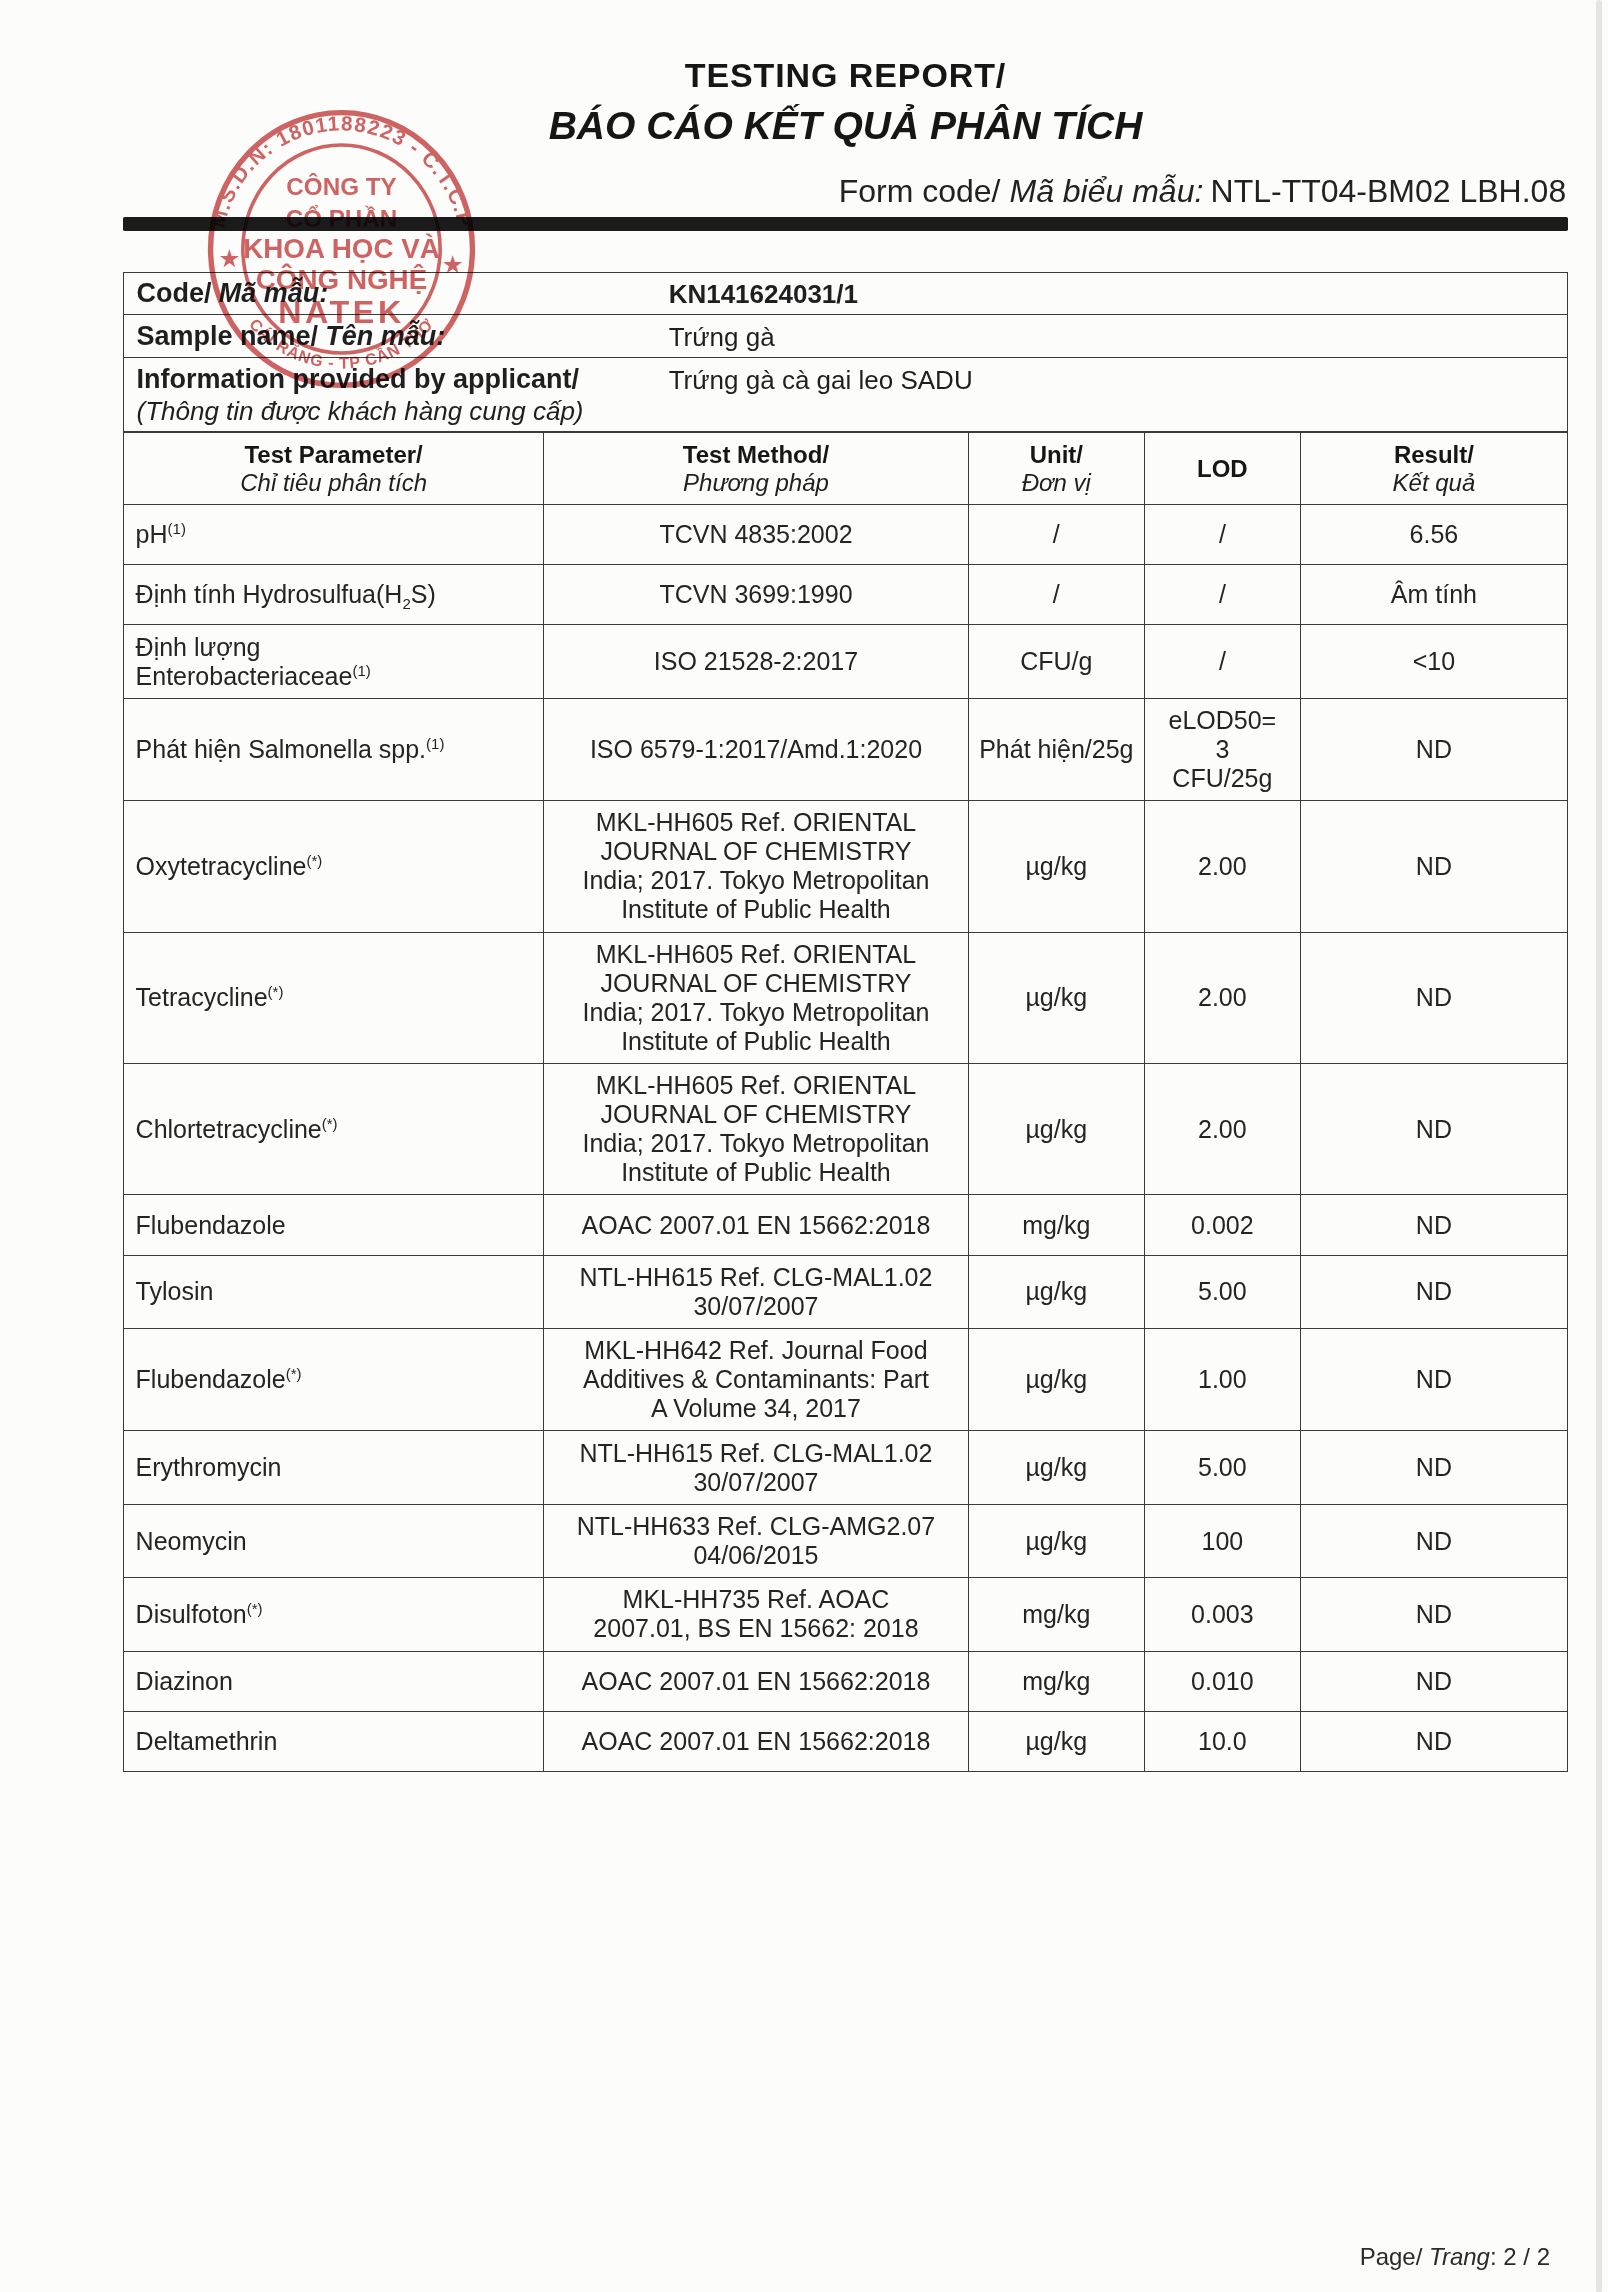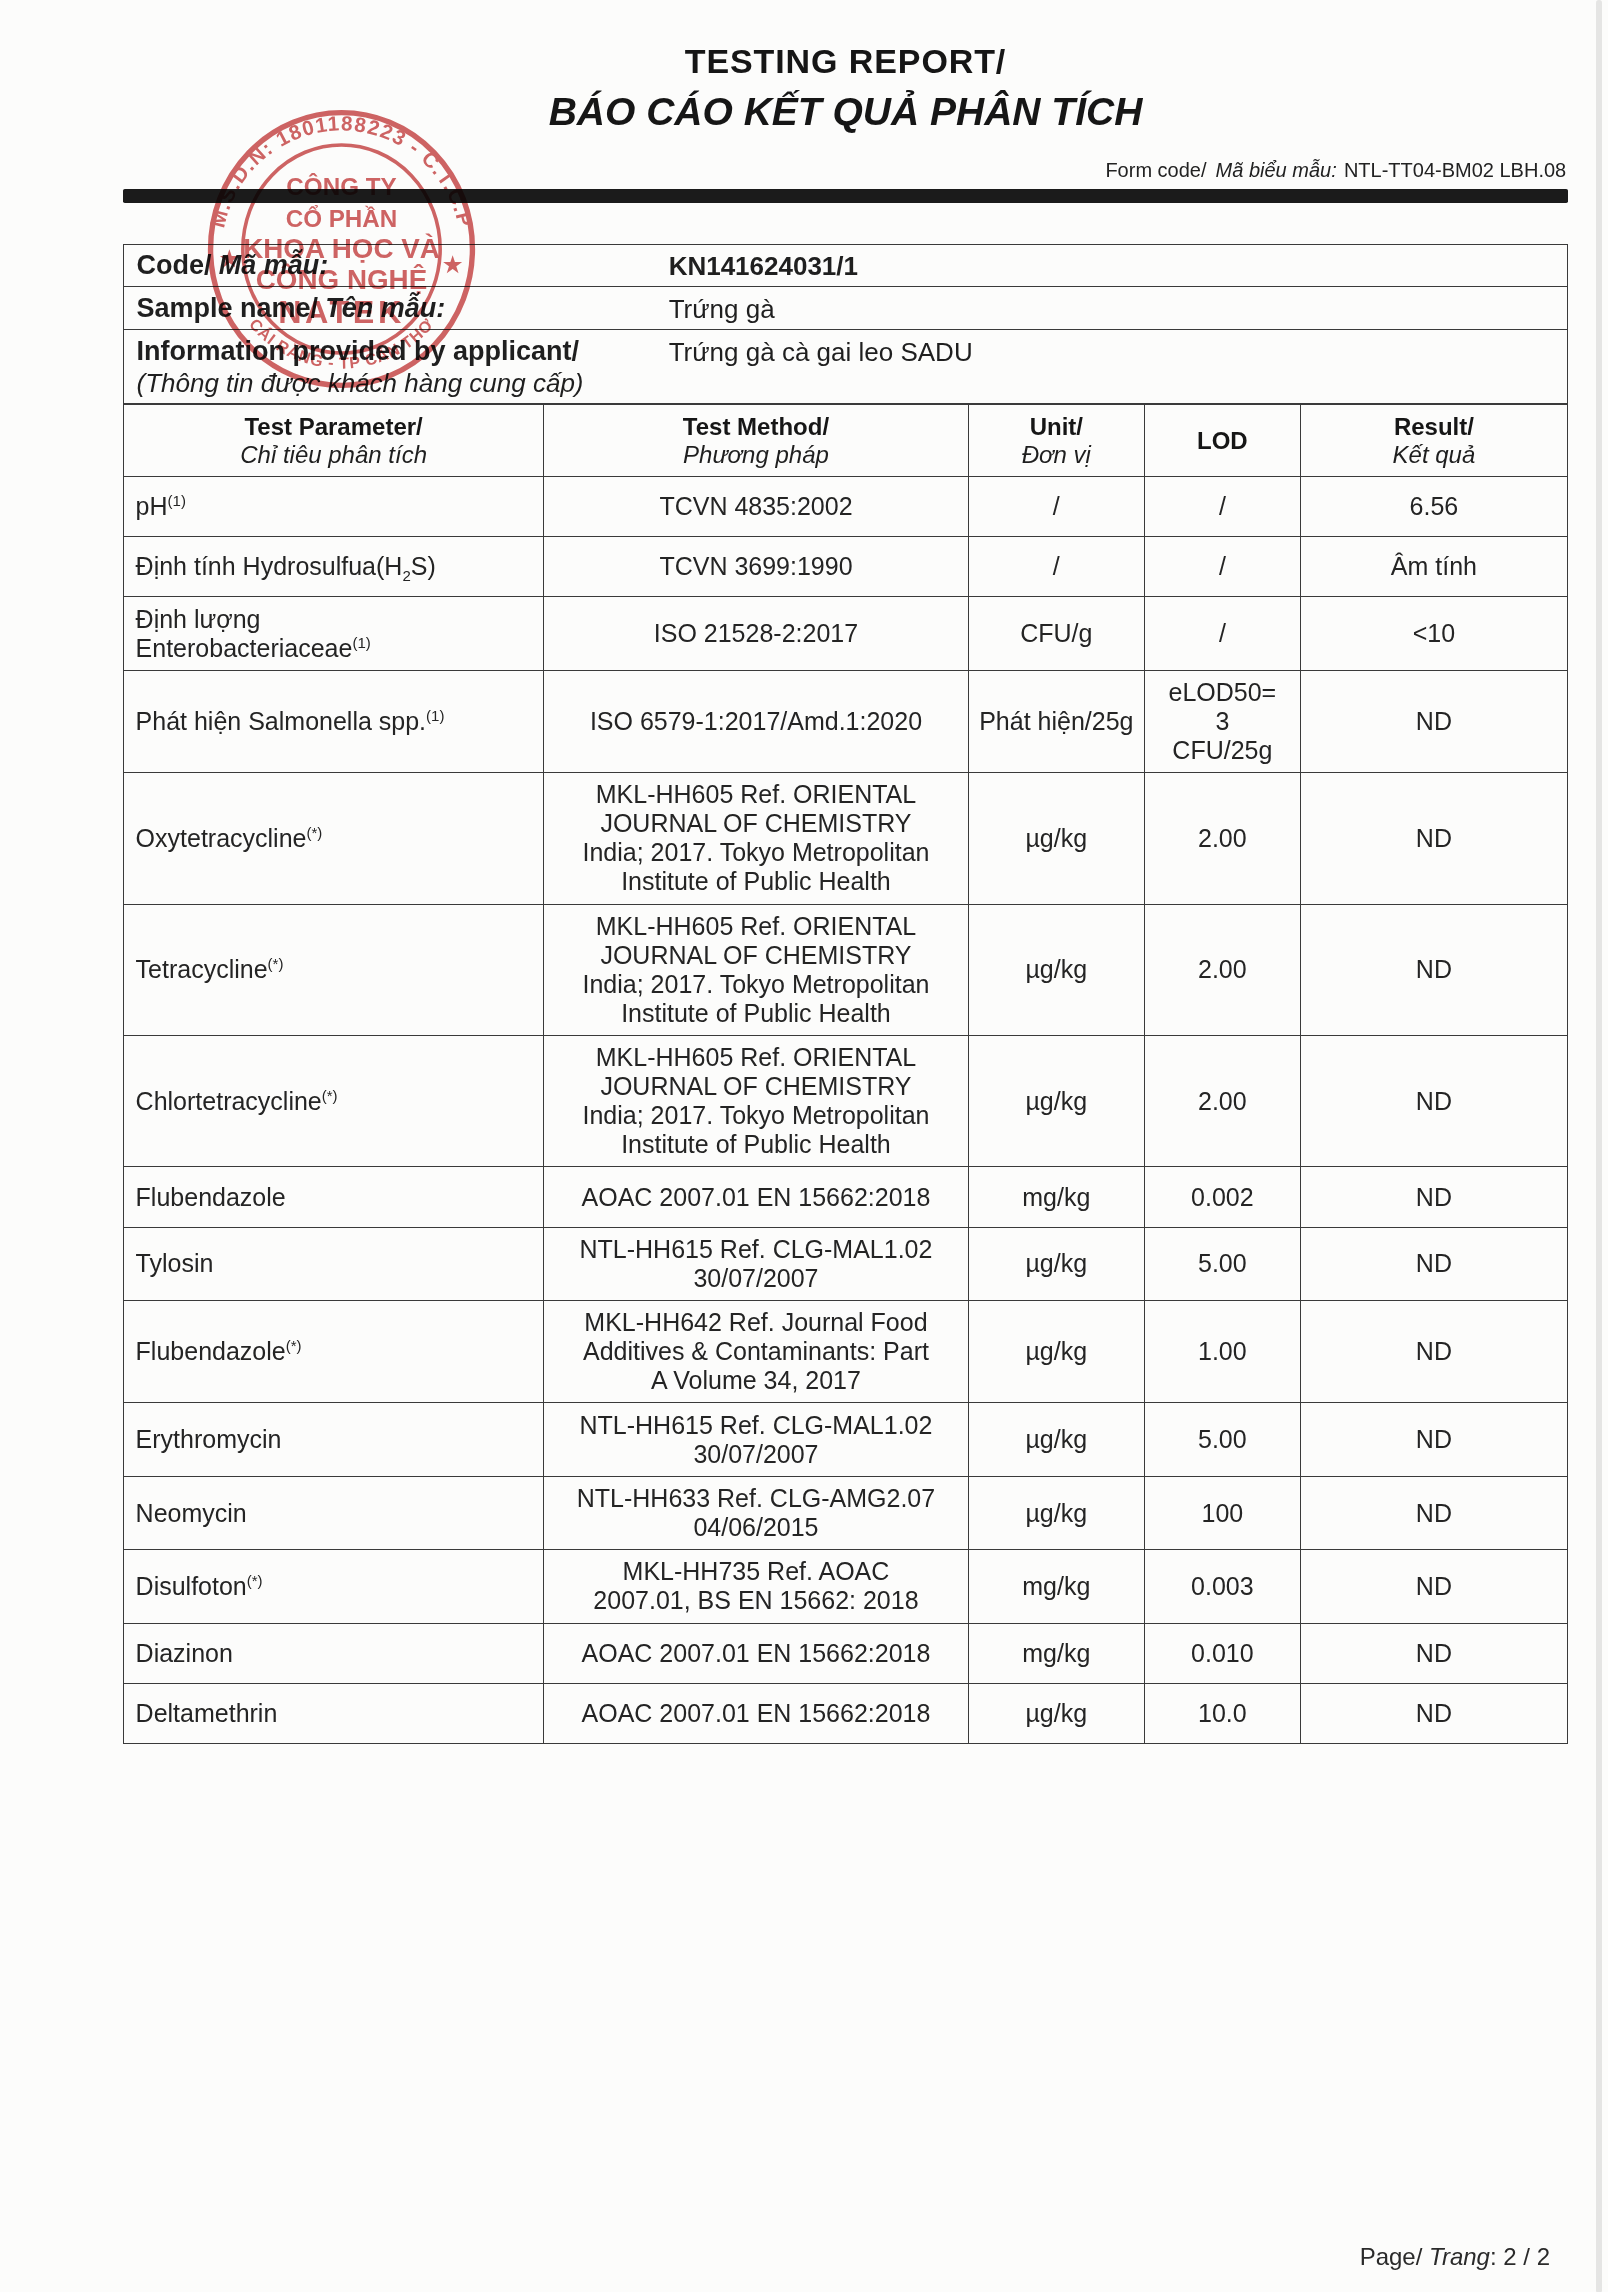--- a/index.html
+++ b/index.html
@@ -9,30 +9,30 @@
     margin:0 auto;
     background:#fcfcfb;
     font-family:"Liberation Sans", sans-serif;
     color:#1f1f1f;
     overflow:hidden;
   }
   .content { position:absolute; left:123px; width:1445px; top:0; }
 
   
   .title-en {
-    margin-top:42px; text-align:center;
+    margin-top:56px; text-align:center;
     font-size:34px; font-weight:bold; letter-spacing:0.9px; color:#161616;
   }
   .title-vi {
     margin-top:9px; text-align:center;
     font-size:39px; font-weight:bold; font-style:italic; color:#161616;
   }
   .form-code {
     margin-top:25px; text-align:right;
-    font-size:20px; color:#222; padding-right:1.8px;
+    font-size:32px; color:#222; padding-right:1.8px;
   }
   .form-code .vi { font-style:italic; margin-left:9px; }
   .form-code .val { margin-left:7.2px; }
   .rule { margin-top:7.2px; height:13.4px; background:#1b1b1b; border-radius:1.8px; }
 
   
   .info {
     margin-top:41px;
     border:1.8px solid #3a3a3a;
     border-bottom:none;

